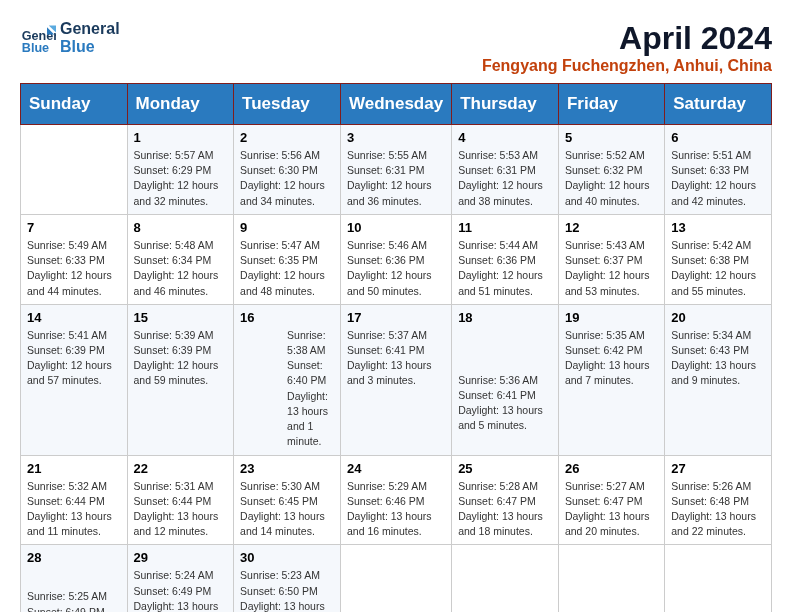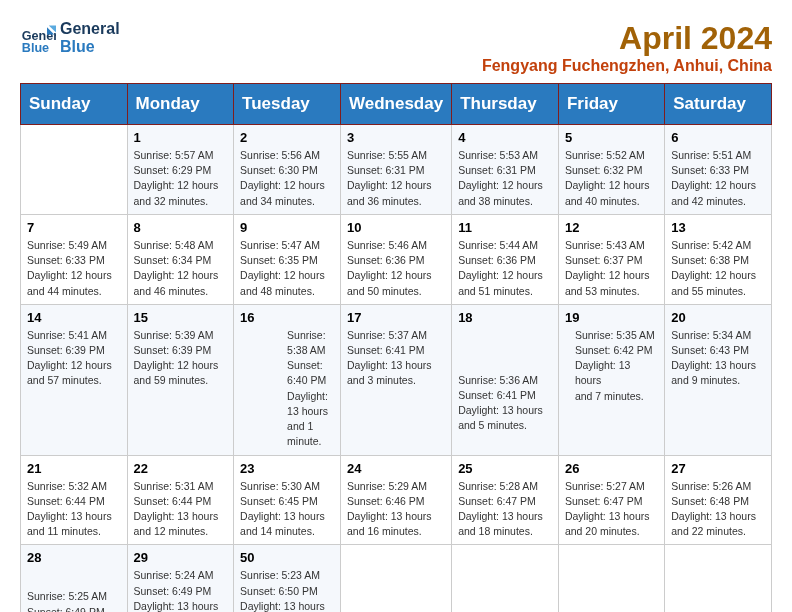--- a/index.html
+++ b/index.html
@@ -24,21 +24,21 @@
     .logo-icon {
       width: 36px;
       height: 36px;
     }
     .title-block {
       text-align: right;
     }
     .month-year {
       font-size: 32px;
       font-weight: bold;
-      color: #a16207;
+      color: #0f172a;
     }
     .location {
       font-size: 16px;
       color: #c2410c;
       font-weight: bold;
     }
     table {
       width: 100%;
       border-collapse: collapse;
       font-size: 11px;
@@ -242,21 +242,21 @@
         </td>
         <td>
           <div class="day-num">18</div>
           <div class="day-info" style="white-space: pre-line; margin-top: 48px;">Sunrise: 5:36 AM
 Sunset: 6:41 PM
 Daylight: 13 hours
 and 5 minutes.</div>
         </td>
         <td>
           <div class="day-num">19</div>
-          <div class="day-info" style="white-space: pre-line; margin-left: 10px;">Sunrise: 5:35 AM
+          <div class="day-info" style="white-space: pre-line;">Sunrise: 5:35 AM
 Sunset: 6:42 PM
 Daylight: 13 hours
 and 7 minutes.</div>
         </td>
         <td>
           <div class="day-num">20</div>
           <div class="day-info" style="white-space: pre-line;">Sunrise: 5:34 AM
 Sunset: 6:43 PM
 Daylight: 13 hours
 and 9 minutes.</div>
@@ -322,21 +322,21 @@
 and 23 minutes.</div>
         </td>
         <td>
           <div class="day-num">29</div>
           <div class="day-info" style="white-space: pre-line;">Sunrise: 5:24 AM
 Sunset: 6:49 PM
 Daylight: 13 hours
 and 25 minutes.</div>
         </td>
         <td>
-          <div class="day-num">50</div>
+          <div class="day-num">30</div>
           <div class="day-info" style="white-space: pre-line;">Sunrise: 5:23 AM
 Sunset: 6:50 PM
 Daylight: 13 hours
 and 27 minutes.</div>
         </td>
         <td class="empty-cell"></td>
         <td class="empty-cell"></td>
         <td class="empty-cell"></td>
         <td class="empty-cell"></td>
       </tr>

